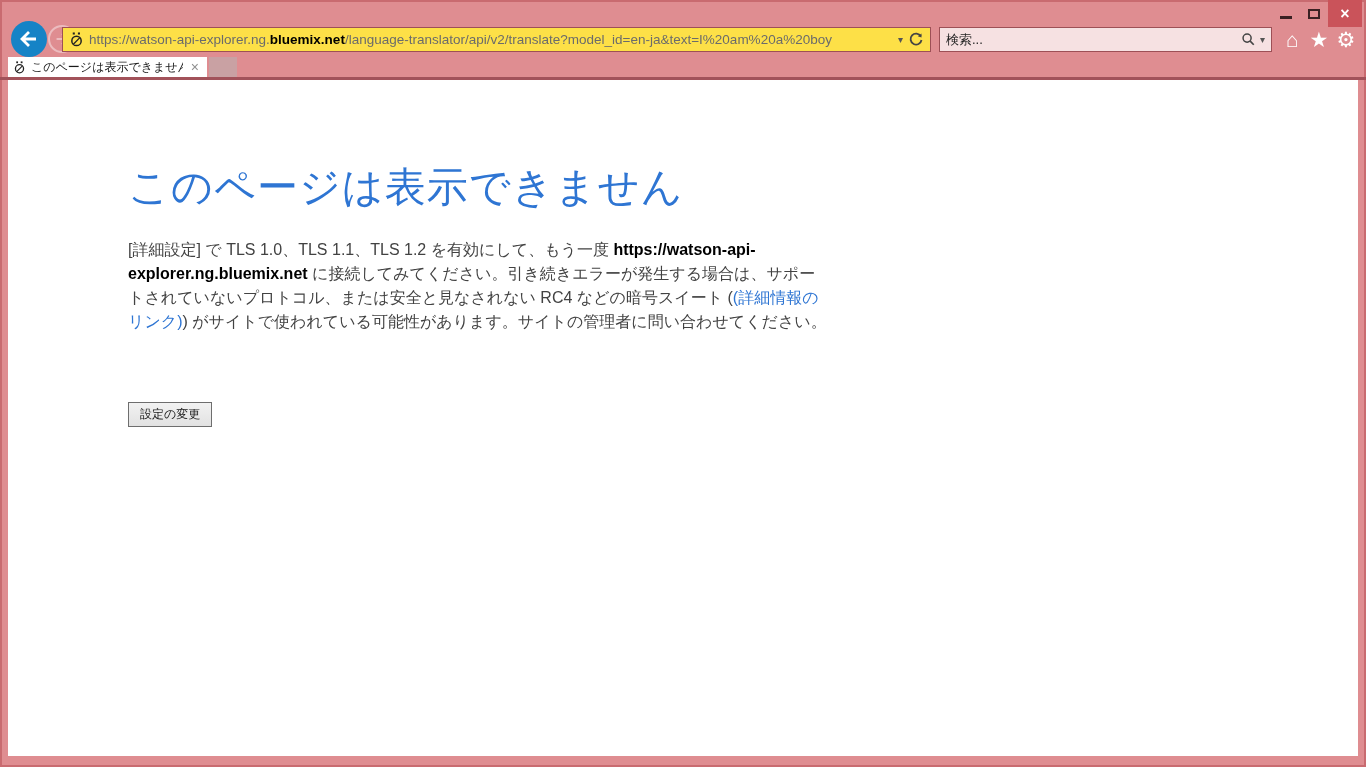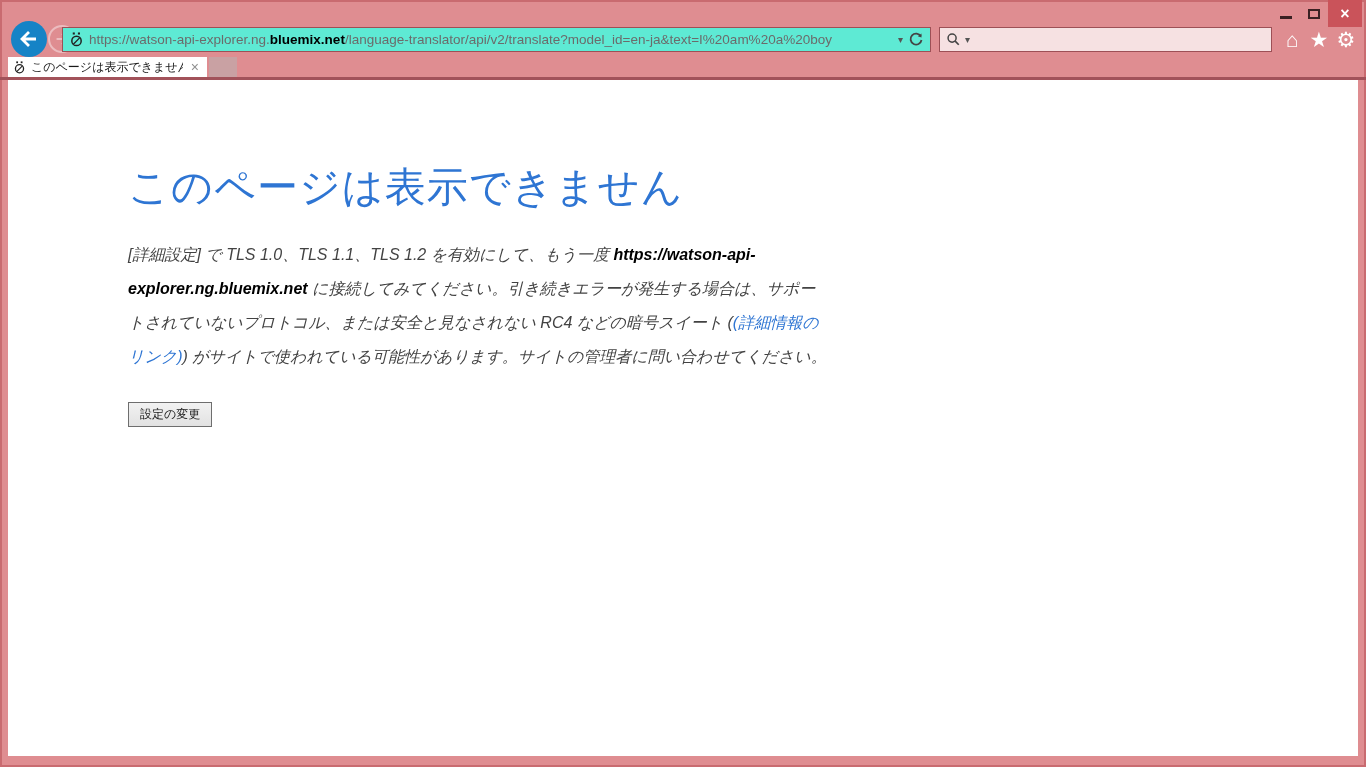--- a/index.html
+++ b/index.html
@@ -23,21 +23,21 @@
     position:absolute; left:11px; top:21px; width:36px; height:36px; border-radius:50%;
     background:#1583c6; display:flex; align-items:center; justify-content:center; z-index:2;
   }
   .fwd-btn{
     position:absolute; left:48px; top:25px; width:28px; height:28px; border-radius:50%;
     border:2px solid #ecbcbf; display:flex; align-items:center; justify-content:center;
   }
   
   .addr{
     position:absolute; left:62px; top:27px; width:869px; height:25px;
-    background:#5eead4; border:1px solid #9d5056;
+    background:#fde047; border:1px solid #9d5056;
     display:flex; align-items:center; padding:0 6px; gap:5px;
   }
   .addr-url{ flex:1; font-size:13.5px; white-space:nowrap; overflow:hidden; }
   .seg-muted{ color:#6b6b6b; }
   .seg-strong{ color:#000; font-weight:700; }
   .chev{ color:#555; font-size:10px; }
   
   .search{
     position:absolute; left:939px; top:27px; width:333px; height:25px;
     background:#f6e1e2; border:1px solid #9d5056;
@@ -60,21 +60,21 @@
   .stub{ position:absolute; left:209px; top:57px; width:28px; height:20px; background:#c9a1a3; }
   .tab-line{ position:absolute; left:0; right:0; top:77px; height:3px; background:#a2525a; }
   
   .page{ position:absolute; left:8px; top:80px; right:8px; bottom:11px; background:#fff; }
   .heading{
     position:absolute; left:120px; top:80px;
     font-size:41px; font-weight:300; color:#2e75d3; letter-spacing:1px; white-space:nowrap;
   }
   .bodytext{
     position:absolute; left:120px; top:158px; width:700px;
-    font-size:16px; line-height:34px; color:#424242;font-style:italic;
+    font-size:16px; line-height:24px; color:#424242;
   }
   .seg-bold{ font-weight:700; color:#000; }
   .seg-link{ color:#2e75d3; text-decoration:none; cursor:pointer; }
   .settings-btn{
     position:absolute; left:120px; top:322px;
     font-size:12px; color:#1a1a1a; padding:3px 11px;
     background:linear-gradient(#f2f2f2,#e2e2e2);
     border:1px solid #6e6e6e; font-family:inherit; cursor:default;
   }
   svg{ display:block; }
@@ -114,20 +114,21 @@
     </svg>
     <div class="addr-url"><span class="seg-muted">https://watson-api-explorer.ng.</span><span class="seg-strong">bluemix.net</span><span class="seg-muted">/language-translator/api/v2/translate?model_id=en-ja&amp;text=I%20am%20a%20boy</span></div>
     <span class="chev">▾</span>
     <svg width="16" height="16" viewBox="0 0 16 16">
       <path d="M12.8 4.2 A5.5 5.5 0 1 0 13.5 8" fill="none" stroke="#444" stroke-width="1.8"></path>
       <path d="M13.5 1.5 L13.5 5.5 L9.8 4.2 Z" fill="#444"></path>
     </svg>
   </div>
 
   <div class="search">
+    <input type="text" placeholder="検索..." style="">
     <svg width="15" height="15" viewBox="0 0 16 16">
       <circle cx="6.5" cy="6.5" r="4.3" fill="none" stroke="#444" stroke-width="1.6"></circle>
       <path d="M9.8 9.8 L13.6 13.6" stroke="#444" stroke-width="1.8"></path>
     </svg>
     <span class="chev">▾</span>
   </div>
 
   <span class="tool-ico ico-home">⌂</span>
   <span class="tool-ico ico-star">★</span>
   <span class="tool-ico ico-gear">⚙</span>

